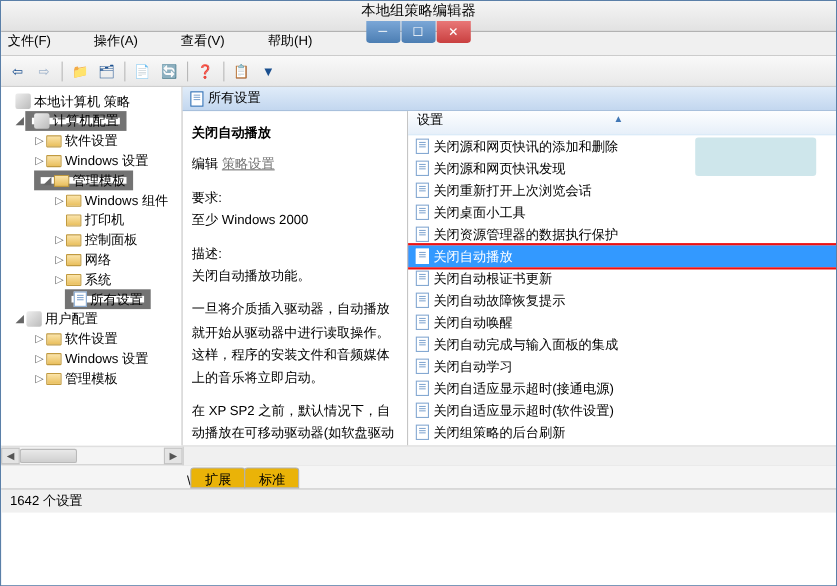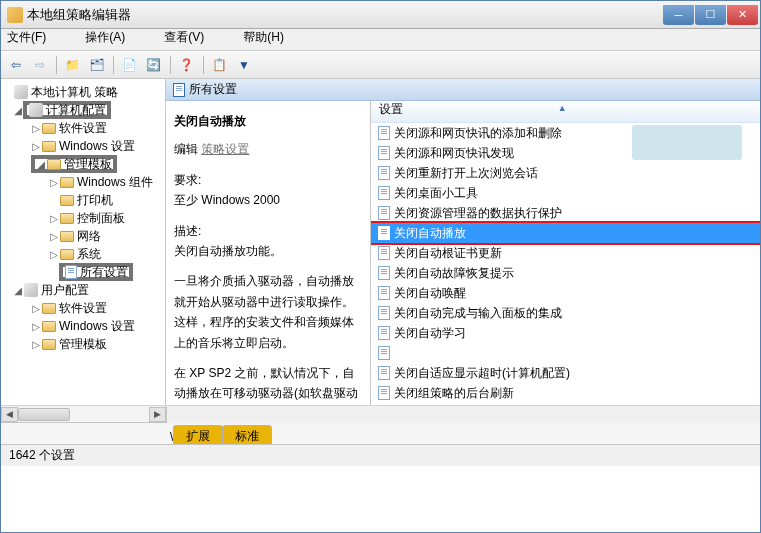--- a/index.html
+++ b/index.html
@@ -1,19 +1,19 @@
 <!DOCTYPE html>
 <html><head>
   <meta charset="utf-8">
   <style>
     * { margin: 0; padding: 0; box-sizing: border-box; font-family: "Microsoft YaHei", "SimSun", sans-serif; font-size: 12px; }
     body { width: 761px; height: 533px; overflow: hidden; background: #fff; border: 1px solid #5a7fa8; }
     
     
-    .titlebar { height: 28px; background: linear-gradient(to bottom, #f5f5f5, #e2e2e2); display: flex; align-items: center; border-bottom: 1px solid #aaa; position: relative; }
+    .titlebar { height: 28px; background: linear-gradient(to bottom, #f5f5f5, #e2e2e2); display: flex; align-items: center; border-bottom: 1px solid #aaa; position: relative; flex-direction: column; }
     .titlebar-icon { width: 16px; height: 16px; margin: 0 4px 0 6px; background: linear-gradient(135deg, #f5c76b, #e2a93b); border-radius: 2px; display:inline-block; }
     .titlebar-text { flex: 1; font-size: 13px; color: #000; }
     .winbtns { display: flex; height: 20px; margin-right: 2px; }
     .winbtn { width: 31px; height: 20px; display: flex; align-items: center; justify-content: center; color: #fff; border-top-left-radius: 0; border-top-right-radius: 0; border-bottom-left-radius: 3px; border-bottom-right-radius: 3px; margin-left: 1px; cursor: pointer; }
     .winbtn.min, .winbtn.max { background: linear-gradient(to bottom, #7ba7d7, #4c7eb3); }
     .winbtn.close { background: linear-gradient(to bottom, #e97777, #c94040); }
     .winbtn.min::before { content:"─"; font-size:11px; }
     .winbtn.max::before { content:"☐"; font-size:11px; }
     .winbtn.close::before { content:"✕"; font-size:11px; }
     
@@ -28,21 +28,21 @@
     
     
     .main { display: flex; height: 326px; }
     .tree-panel { width: 165px; border-right: 1px solid #c5c5c5; overflow-y: auto; overflow-x: auto; background: #fff; padding: 4px 2px; }
     .tree-node { display: flex; align-items: center; height: 18px; white-space: nowrap; cursor: pointer; padding-left: 2px; }
     .expander { width: 10px; text-align: center; color: #666; font-size: 10px; display:inline-block; }
     .folder-icon { width: 14px; height: 11px; background: linear-gradient(to bottom, #fbe4a9, #e9bf5d); border: 1px solid #c19a3f; border-radius: 1px; display:inline-block; margin: 0 3px 0 1px; }
     .doc-icon { width: 12px; height: 14px; background: #fff; border: 1px solid #85a9d2; display:inline-block; margin: 0 3px 0 1px; position:relative; }
     .doc-icon::after { content:""; position:absolute; top:2px; left:2px; width:6px; height:1px; background:#85a9d2; box-shadow:0 2px 0 #85a9d2, 0 4px 0 #85a9d2; }
     .root-icon { width:14px; height:14px; background: linear-gradient(135deg,#eee,#bbb); border-radius:2px; display:inline-block; margin:0 3px 0 1px; }
-    .red-box { border: 4px solid #737373; padding: 0 1px; display:inline-flex; align-items:center; height:18px; }
+    .red-box { border: 6px solid #737373; padding: 0 1px; display:inline-flex; align-items:center; height:18px; }
     
     
     .content { flex: 1; display: flex; flex-direction: column; }
     .content-header { height: 22px; background: linear-gradient(to bottom,#e0ecf9,#c3d7ef); border-bottom:1px solid #a8c0dc; display:flex; align-items:center; padding-left:6px; }
     .content-header .doc-icon { margin-right:4px; border-color:#2b6db5; }
     
     .content-body { flex:1; display:flex; overflow:hidden; }
     
     
     .desc-pane { width: 205px; padding: 10px 8px; border-right: 1px solid #c5c5c5; overflow-y:auto; line-height:1.7; }
@@ -267,24 +267,25 @@
             <div class="list-row">
               <span class="doc-icon"></span>
               <span>关闭自动完成与输入面板的集成</span>
             </div>
             <div class="list-row">
               <span class="doc-icon"></span>
               <span>关闭自动学习</span>
             </div>
             <div class="list-row">
               <span class="doc-icon"></span>
-            </div>
-            <div class="list-row">
-              <span class="doc-icon"></span>
-              <span>关闭自适应显示超时(计算机配置)</span>
+              <span>关闭自适应显示超时(接通电源)</span>
+            </div>
+            <div class="list-row">
+              <span class="doc-icon"></span>
+              <span>关闭自适应显示超时(软件设置)</span>
             </div>
             <div class="list-row">
               <span class="doc-icon"></span>
               <span>关闭组策略的后台刷新</span>
             </div>
           </div>
       </div>
     </div>
   </div>
 </div>

